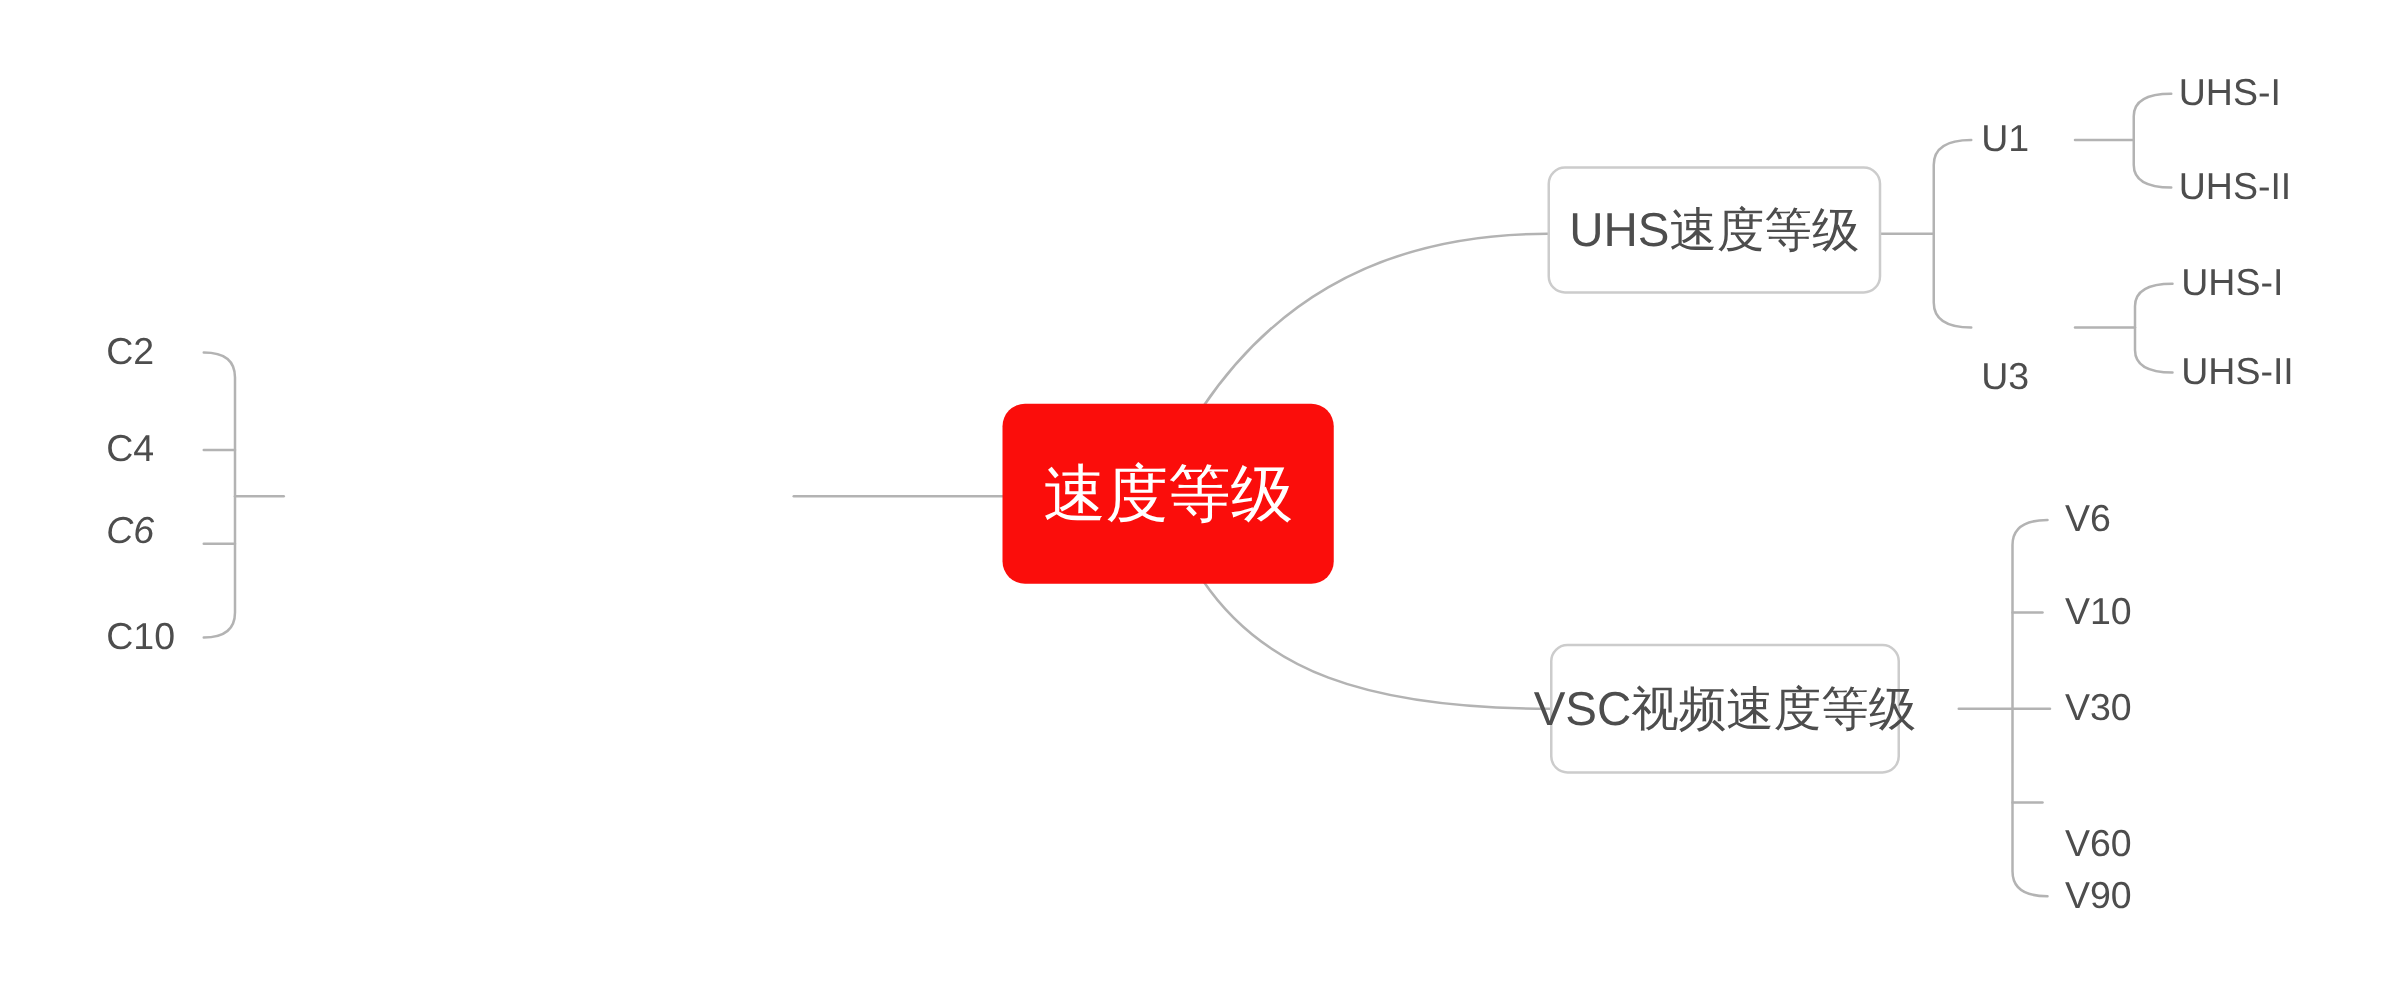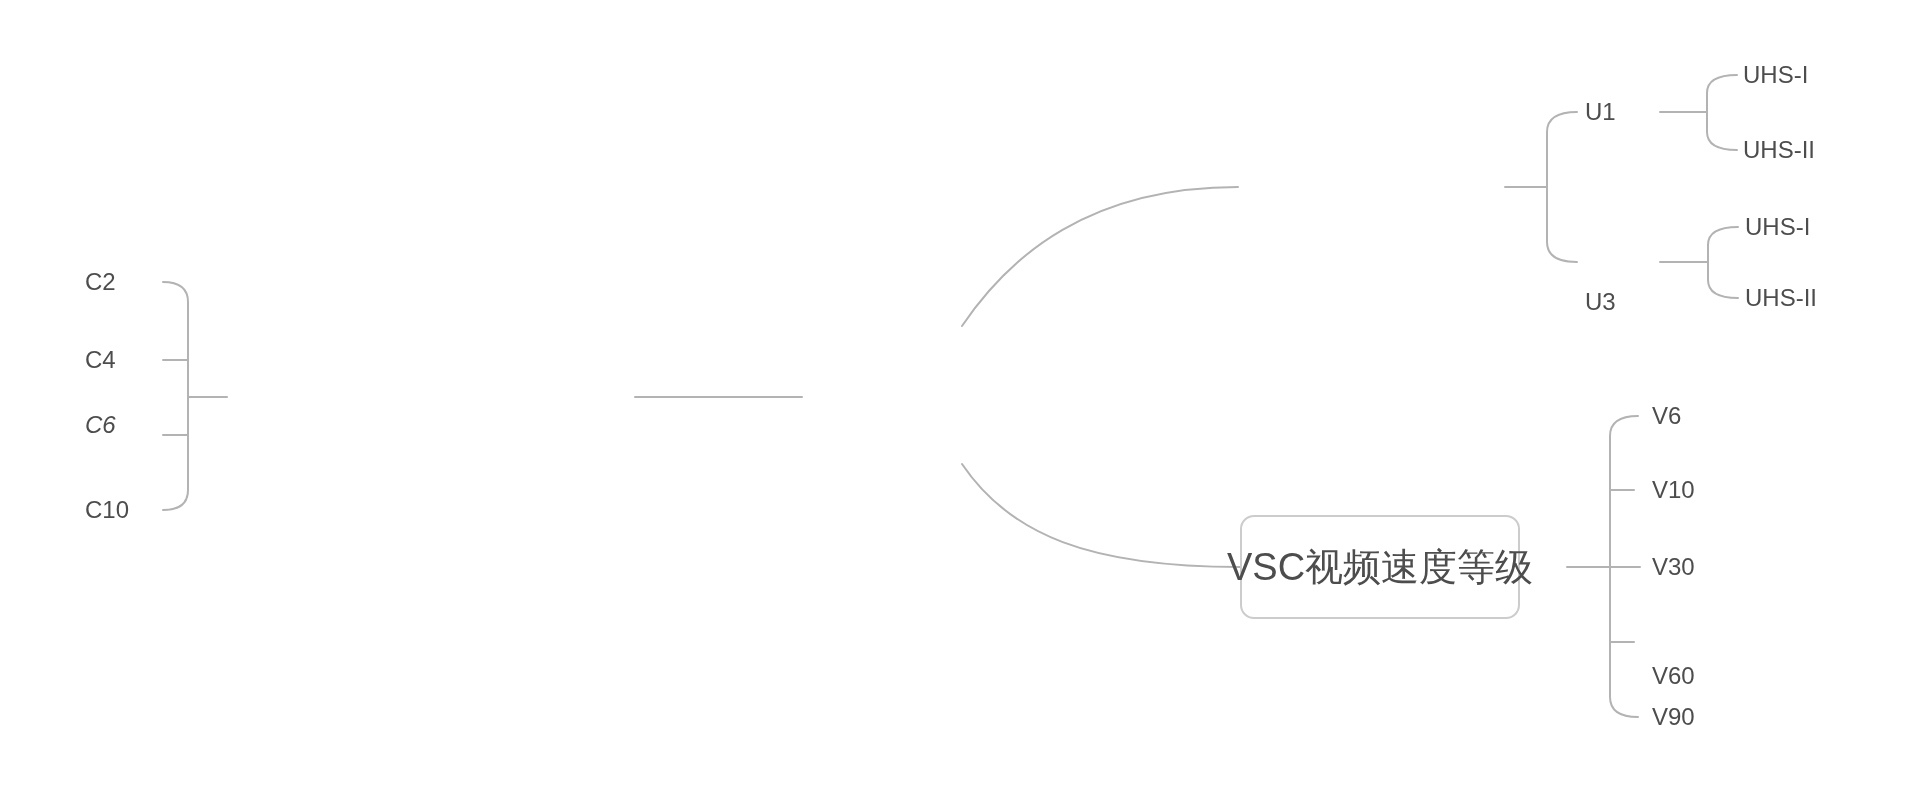--- a/index.html
+++ b/index.html
@@ -51,21 +51,21 @@
     color: #ffffff;
     font-size: 50px;
     box-sizing: border-box;
     white-space: nowrap;
     cursor: default;
   }
   .leaf-label {
     position: absolute;
     transform: translateY(-50%);
     color: #4d4d4d;
-    font-size: 24px;
+    font-size: 30px;
     white-space: nowrap;
     cursor: default;
     text-align: right;
   }
   
   #box-speed-class { left: 227px; top: 344px; width: 408px; height: 106px; }
   #box-root        { left: 802px; top: 323px; width: 265px; height: 144px; }
   #box-uhs         { left: 1238px; top: 133px; width: 267px; height: 102px; }
   #box-vsc         { left: 1240px; top: 515px; width: 280px; height: 104px; }
 
@@ -109,22 +109,28 @@
     <path d="M 1660 262 L 1708 262"></path>
     <path d="M 1738 227 Q 1708 227 1708 245 L 1708 280 Q 1708 298 1738 298"></path>
 
     <path d="M 962 464 C 1010 535 1090 567 1240 567"></path>
     <path d="M 1567 567 L 1640 567"></path>
     <path d="M 1638 416 Q 1610 416 1610 436 L 1610 697 Q 1610 717 1638 717"></path>
     <path d="M 1610 490 L 1634 490"></path>
     <path d="M 1610 642 L 1634 642"></path>
   </svg>
 
+  <div id="box-root" class="root-box">
+    <span>速度等级</span>
+  </div>
 
 
+  <div id="box-uhs" class="node-box">
+    <span>UHS速度等级</span>
+  </div>
 
   <div id="box-vsc" class="node-box">
     <span>VSC视频速度等级</span>
   </div>
 
   <div id="leaf-c2" class="leaf-label">C2</div>
   <div id="leaf-c4" class="leaf-label">C4</div>
   <div id="leaf-c6" class="leaf-label">C6</div>
   <div id="leaf-c10" class="leaf-label">C10</div>
 

